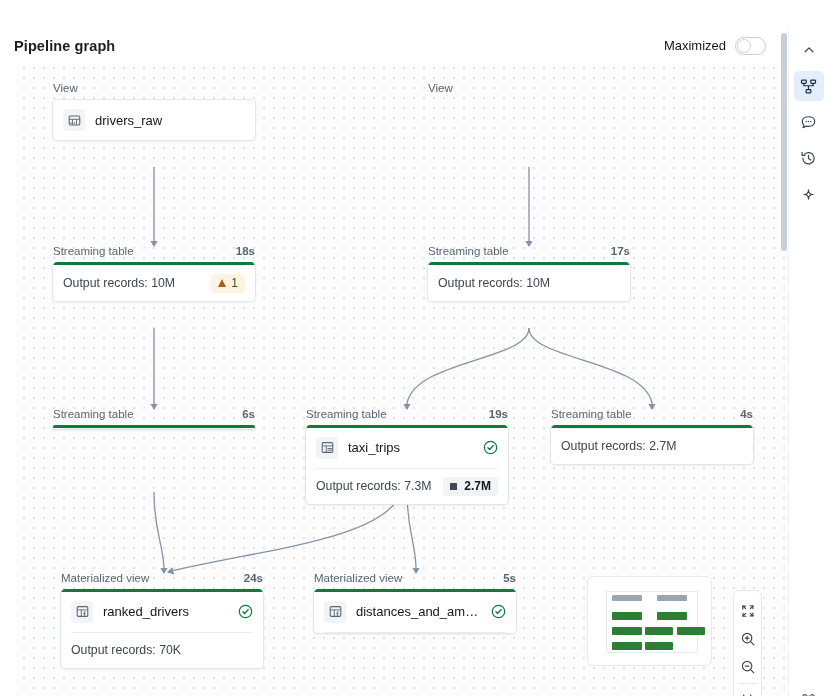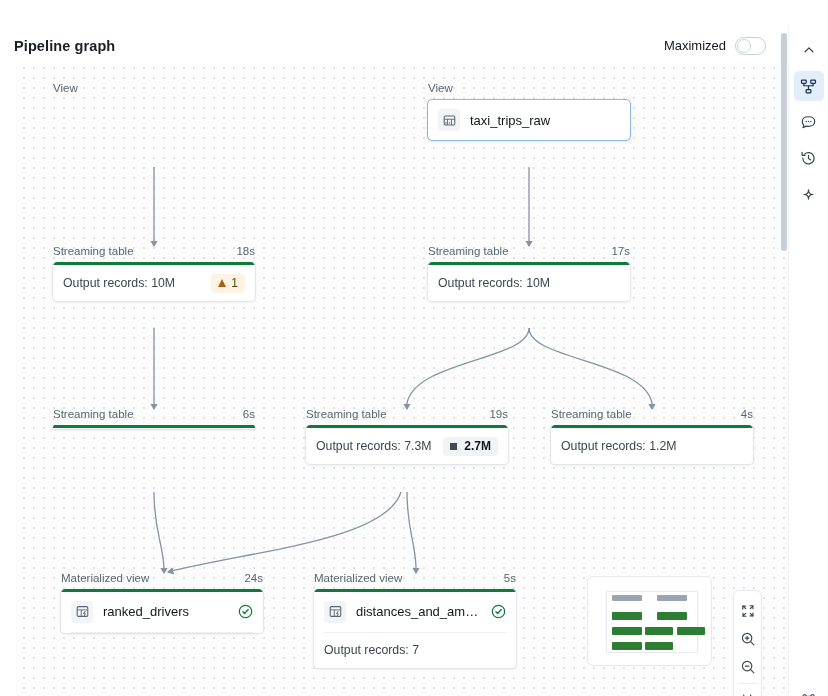--- a/index.html
+++ b/index.html
@@ -90,21 +90,21 @@
   }
   .node-meta {
     display: flex;
     justify-content: space-between;
     align-items: baseline;
     font-size: 11.5px;
     color: #5a6670;
     padding: 0 1px 4px 1px;
     height: 17px;
   }
-  .node-meta .dur { color: #5a6670; }
+  .node-meta .dur { color: #5a6670; font-weight: bold; }
   .card {
     background: #ffffff;
     border: 1px solid #e2e6ea;
     border-radius: 5px;
     box-shadow: 0 1px 2px rgba(16,24,40,.05);
     overflow: hidden;
   }
   .card.has-top { border-top: none; }
   .card .topbar { height: 2.5px; background: #107a3d; }
   .card.selected {
@@ -287,41 +287,41 @@
         <path d="M385,432 C370,480 240,490 152,512" stroke="#8494a6" stroke-width="1.3" fill="none" marker-end="url(#arrow)"></path>
 
         <path d="M391,432 C391,470 399,480 400,507 L400,513" stroke="#8494a6" stroke-width="1.3" fill="none" marker-end="url(#arrow)"></path>
       </svg>
 
       <div class="node" style="left:36px; top:22px; width:204px;">
         <div class="node-meta">
           <span>View</span>
           <span class="dur"></span>
         </div>
-      </div>
-
-      <div class="node" style="left:411px; top:22px; width:204px;">
-        <div class="node-meta">
-          <span>View</span>
-          <span class="dur"></span>
-        </div>
-        <div class="card selected">
+        <div class="card">
           <div class="card-row">
             <span class="ic-box">
               <svg width="13" height="13" viewBox="0 0 16 16">
                   <rect x="1.5" y="2.5" width="13" height="11" rx="1.4" fill="none" stroke="#5a6670" stroke-width="1.3"></rect>
                   <line x1="1.5" y1="6.5" x2="14.5" y2="6.5" stroke="#5a6670" stroke-width="1.1"></line>
                   <line x1="5.5" y1="6.5" x2="5.5" y2="13.5" stroke="#5a6670" stroke-width="1.1"></line>
                   <line x1="10.5" y1="6.5" x2="10.5" y2="13.5" stroke="#5a6670" stroke-width="1.1"></line>
                   <circle cx="3.6" cy="11" r="1" fill="#5a6670"></circle>
                   <circle cx="8" cy="11" r="1" fill="#5a6670"></circle>
                 </svg>
             </span>
-            <span class="node-name">taxi_trips_raw</span>
-          </div>
+            <span class="node-name">drivers_raw</span>
+          </div>
+        </div>
+      </div>
+
+      <div class="node" style="left:411px; top:22px; width:204px;">
+        <div class="node-meta">
+          <span>View</span>
+          <span class="dur"></span>
         </div>
       </div>
 
       <div class="node" style="left:36px; top:185px; width:204px;">
         <div class="node-meta">
           <span>Streaming table</span>
           <span class="dur">18s</span>
         </div>
         <div class="card has-top">
           <div class="topbar"></div>
@@ -361,41 +361,58 @@
         </div>
       </div>
 
       <div class="node" style="left:289px; top:348px; width:204px;">
         <div class="node-meta">
           <span>Streaming table</span>
           <span class="dur">19s</span>
         </div>
         <div class="card has-top">
           <div class="topbar"></div>
+          <div class="card-row">
+            <span class="ic-box">
+              <svg width="13" height="13" viewBox="0 0 16 16">
+                  <rect x="1.5" y="2" width="13" height="12" rx="1.4" fill="none" stroke="#5a6670" stroke-width="1.3"></rect>
+                  <line x1="1.5" y1="6" x2="14.5" y2="6" stroke="#5a6670" stroke-width="1.1"></line>
+                  <line x1="6.5" y1="6" x2="6.5" y2="14" stroke="#5a6670" stroke-width="1.1"></line>
+                  <path d="M8.5 9.3 h4.8 M8.5 11.3 h4.8" stroke="#5a6670" stroke-width="1.1" stroke-linecap="round"></path>
+                </svg>
+            </span>
+            <span class="node-name">taxi_trips</span>
+            <span class="status-ok">
+              <svg width="15" height="15" viewBox="0 0 16 16">
+                  <circle cx="8" cy="8" r="6.6" fill="none" stroke="#107a3d" stroke-width="1.3"></circle>
+                  <path d="M5.2 8.2 L7.1 10.1 L10.9 5.9" fill="none" stroke="#107a3d" stroke-width="1.35" stroke-linecap="round" stroke-linejoin="round"></path>
+                </svg>
+            </span>
+          </div>
           <div class="card-sep"></div>
           <div class="card-foot">
             <span class="foot-text">Output records: 7.3M</span>
             <span class="badge count">
               <span class="sq"></span>
               <span>2.7M</span>
             </span>
           </div>
         </div>
       </div>
 
       <div class="node" style="left:534px; top:348px; width:204px;">
         <div class="node-meta">
           <span>Streaming table</span>
           <span class="dur">4s</span>
         </div>
         <div class="card has-top">
           <div class="topbar"></div>
           <div class="card-sep"></div>
           <div class="card-foot">
-            <span class="foot-text">Output records: 1.2M</span>
+            <span class="foot-text">Output records: 2.7M</span>
           </div>
         </div>
       </div>
 
       <div class="node" style="left:44px; top:512px; width:204px;">
         <div class="node-meta">
           <span>Materialized view</span>
           <span class="dur">24s</span>
         </div>
         <div class="card has-top">
@@ -411,20 +428,23 @@
             </span>
             <span class="node-name">ranked_drivers</span>
             <span class="status-ok">
               <svg width="15" height="15" viewBox="0 0 16 16">
                   <circle cx="8" cy="8" r="6.6" fill="none" stroke="#107a3d" stroke-width="1.3"></circle>
                   <path d="M5.2 8.2 L7.1 10.1 L10.9 5.9" fill="none" stroke="#107a3d" stroke-width="1.35" stroke-linecap="round" stroke-linejoin="round"></path>
                 </svg>
             </span>
           </div>
           <div class="card-sep"></div>
+          <div class="card-foot">
+            <span class="foot-text">Output records: 70K</span>
+          </div>
         </div>
       </div>
 
       <div class="node" style="left:297px; top:512px; width:204px;">
         <div class="node-meta">
           <span>Materialized view</span>
           <span class="dur">5s</span>
         </div>
         <div class="card has-top">
           <div class="topbar"></div>
@@ -439,23 +459,20 @@
             </span>
             <span class="node-name">distances_and_amounts_b...</span>
             <span class="status-ok">
               <svg width="15" height="15" viewBox="0 0 16 16">
                   <circle cx="8" cy="8" r="6.6" fill="none" stroke="#107a3d" stroke-width="1.3"></circle>
                   <path d="M5.2 8.2 L7.1 10.1 L10.9 5.9" fill="none" stroke="#107a3d" stroke-width="1.35" stroke-linecap="round" stroke-linejoin="round"></path>
                 </svg>
             </span>
           </div>
           <div class="card-sep"></div>
-          <div class="card-foot">
-            <span class="foot-text">Output records: 7</span>
-          </div>
         </div>
       </div>
 
     </div>
 
     <div class="minimap">
       <div class="viewport" id="mm-viewport">
           <div class="mm-rect" style="left: 5px; top: 3px; width: 30px; height: 6px; background: rgb(154, 165, 177);"></div>
           <div class="mm-rect" style="left: 50px; top: 3px; width: 30px; height: 6px; background: rgb(154, 165, 177);"></div>
           <div class="mm-rect" style="left: 5px; top: 20px; width: 30px; height: 8px; background: rgb(45, 125, 50);"></div>

